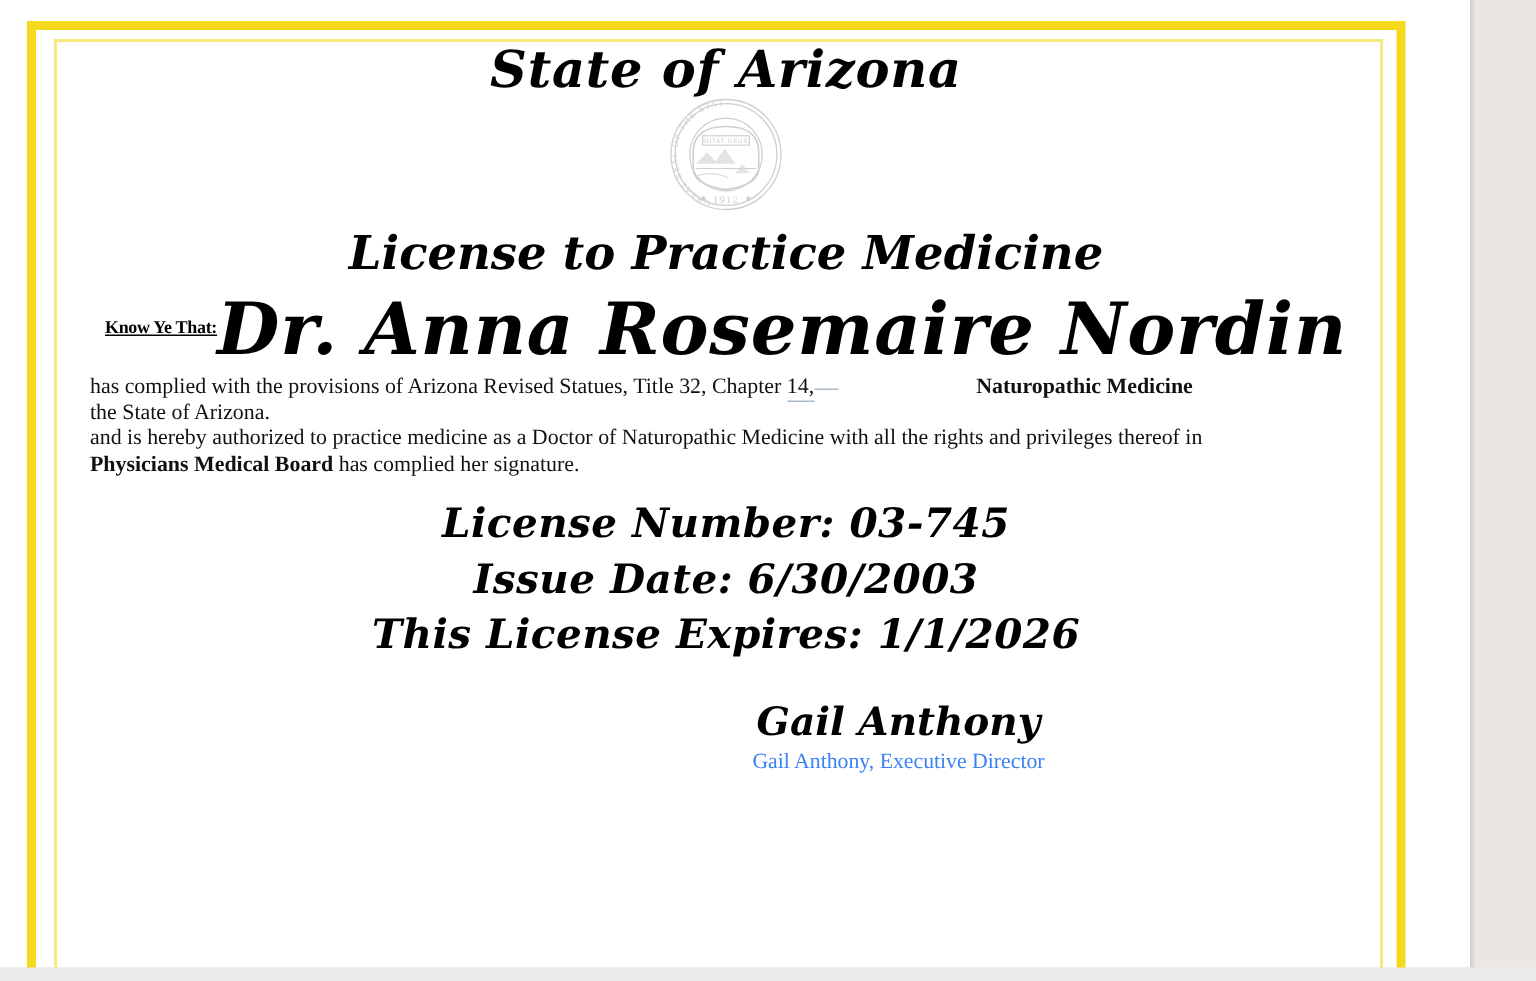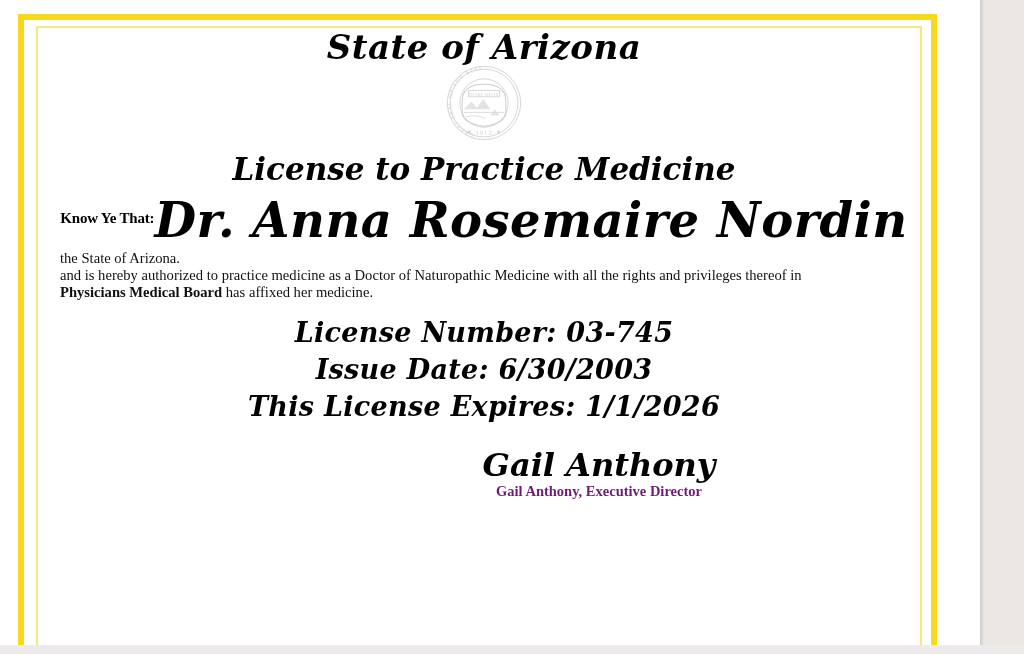--- a/index.html
+++ b/index.html
@@ -125,24 +125,25 @@
 
   .name-block {
     margin-top: 8px;
     text-align: center;
     padding: 0 6px;
   }
   .know-ye {
     font-family: "Liberation Serif", "DejaVu Serif", serif;
     font-weight: 700;
     font-style: normal;
-    font-size: 15px;
+    font-size: 12px;
     letter-spacing: -0.2px;
     vertical-align: 14px;
     white-space: nowrap;
+    text-decoration: underline;
   }
   .holder-name {
     font-size: 48px;
     line-height: 48px;
     letter-spacing: 0.5px;
   }
 
   
   .body-text {
     margin-top: 6px;
@@ -181,31 +182,31 @@
     letter-spacing: 0.3px;
   }
 
   
   .sig-block {
     margin-top: 24px;
     text-align: center;
     padding-left: 230px;
   }
   .sig-name {
-    font-size: 32px;
+    font-size: 26px;
     line-height: 32px;
   }
   .sig-caption {
     font-family: "Liberation Serif", "DejaVu Serif", serif;
-    font-weight: 700;
+    font-weight: 400;
     font-style: normal;
     font-size: 14.5px;
     line-height: 18px;
     margin-top: 1px;
-    color: #701a75;
+    color: #3b82f6;
   }
 </style>
 </head>
 <body>
 
 <div id="viewer">
 
   <div id="toolbar-stub"></div>
 
   <div id="page">
@@ -241,23 +242,24 @@
         </svg>
       </div>
 
       <div class="script license-title">License to Practice Medicine</div>
 
       <div class="name-block">
         <span class="know-ye">Know Ye That:</span><span class="script holder-name">Dr. Anna Rosemaire Nordin</span>
       </div>
 
       <div class="body-text">
+        <p><span>has complied with the provisions of Arizona Revised Statues, Title 32, Chapter </span><span class="field-underline">14,</span><span class="field-tail"></span><span class="spacer-wide"></span><span class="b">Naturopathic Medicine</span></p>
         <p>the State of Arizona.</p>
         <p>and is hereby authorized to practice medicine as a Doctor of Naturopathic Medicine with all the rights and privileges thereof in</p>
-        <p><span class="b">Physicians Medical Board</span><span> has affixed her medicine.</span></p>
+        <p><span class="b">Physicians Medical Board</span><span> has complied her signature.</span></p>
       </div>
 
       <div class="details">
         <div class="script detail-line">License Number: 03-745</div>
         <div class="script detail-line">Issue Date: 6/30/2003</div>
         <div class="script detail-line">This License Expires: 1/1/2026</div>
       </div>
 
       <div class="sig-block">
         <div class="script sig-name">Gail Anthony</div>

